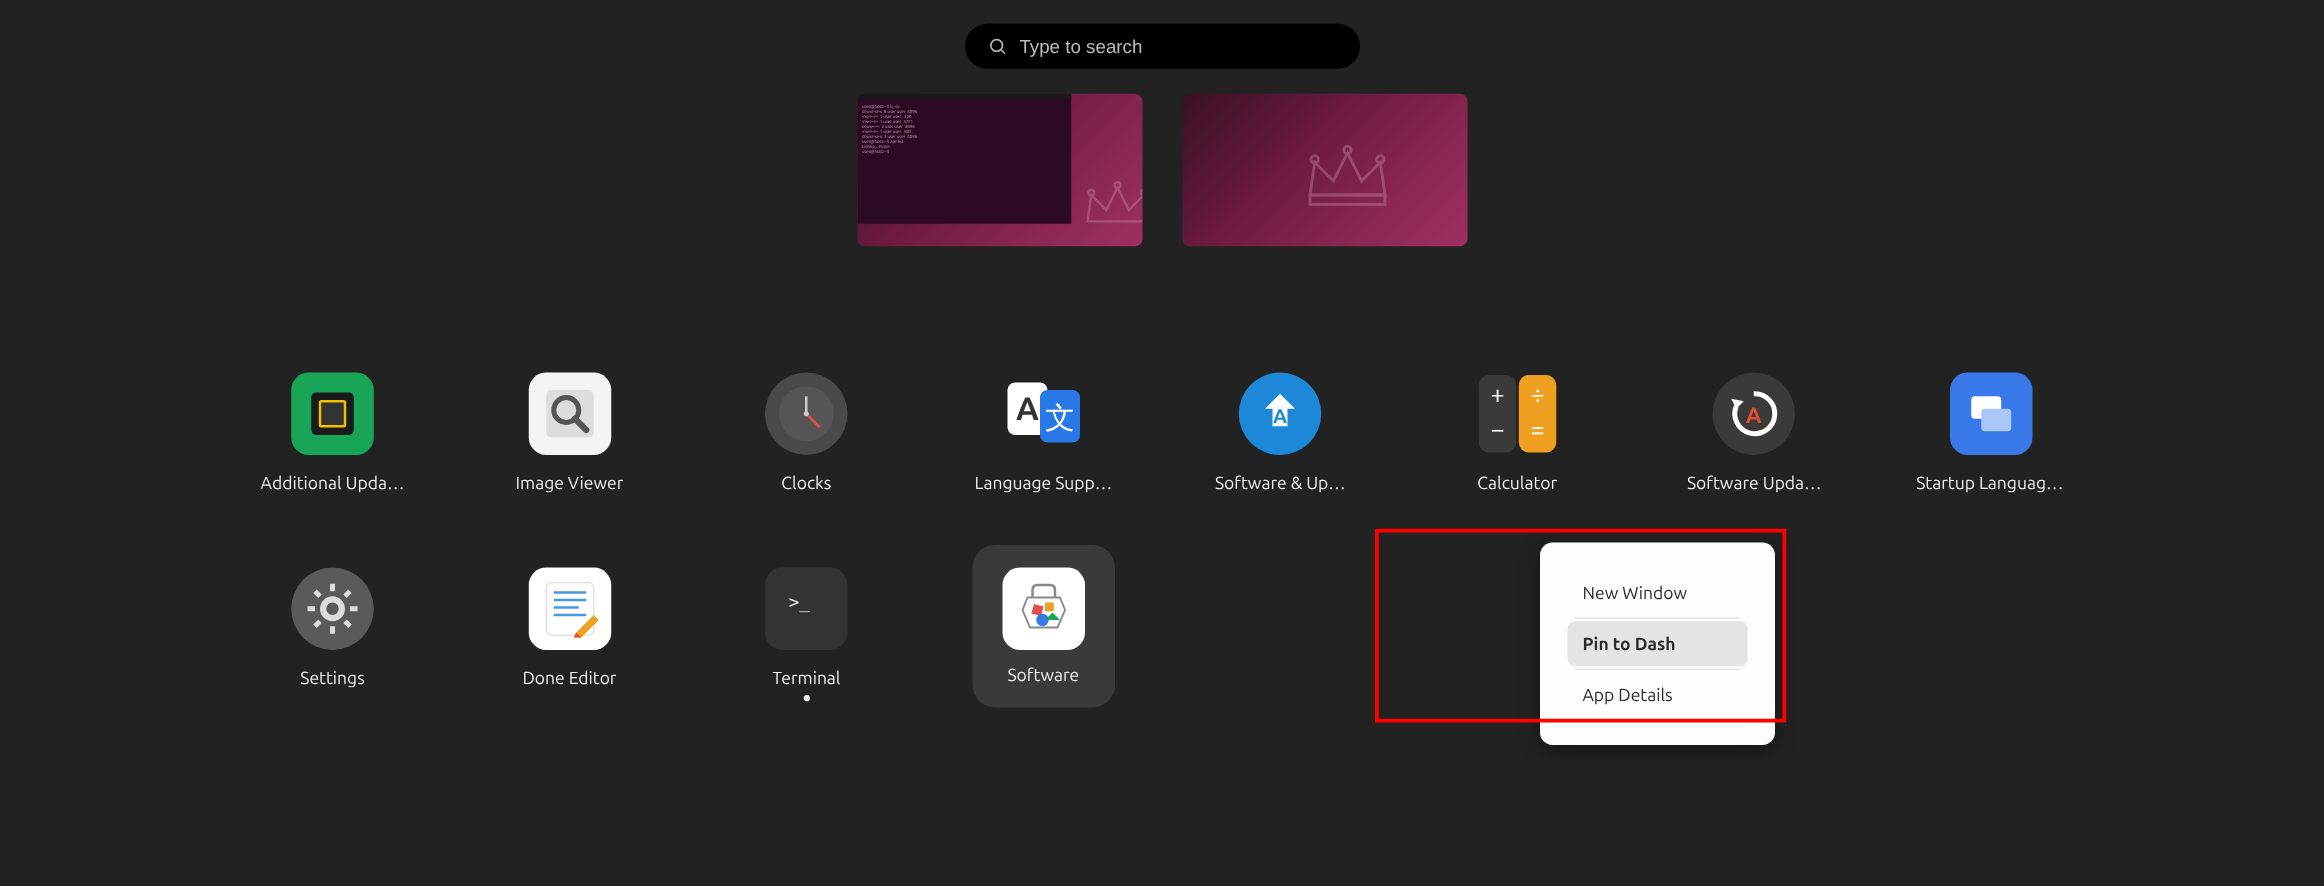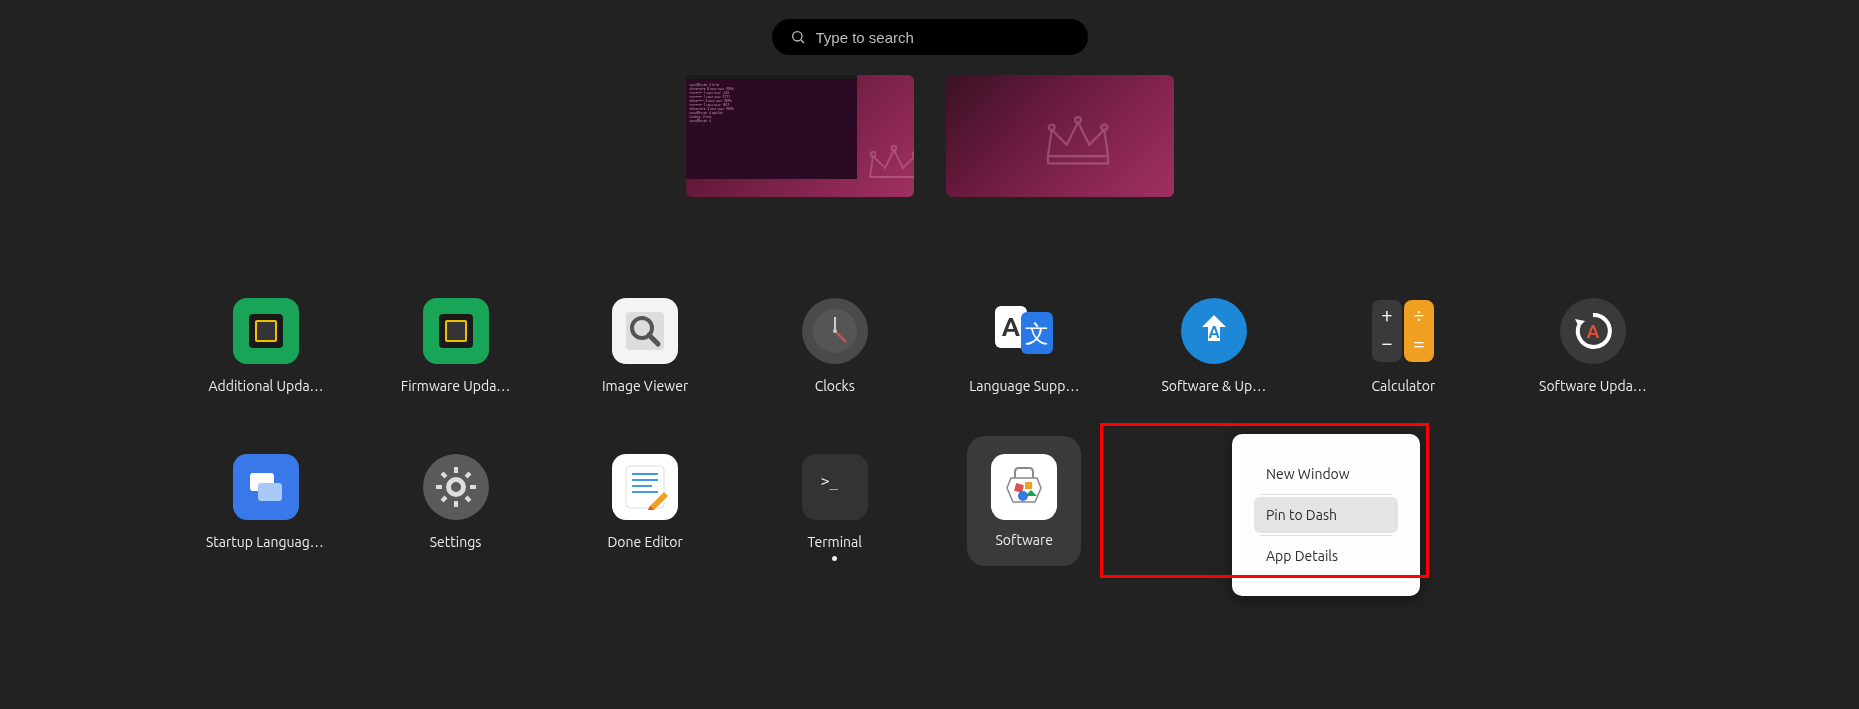--- a/index.html
+++ b/index.html
@@ -144,21 +144,21 @@
     padding: 22px;
     box-shadow: 0 4px 16px rgba(0,0,0,0.4);
     color: #2b2b2b;
     font-size: 14px;
   }
   .menu-item {
     padding: 10px 12px;
     border-radius: 6px;
     cursor: pointer;
   }
-  .menu-item.hover { background: #e4e4e4; }
+  .menu-item.hover { background: #e4e4e4; font-weight: bold; }
   .menu-sep { height: 1px; background: #e0e0e0; margin: 2px 6px; }
 
   
   .highlight-box {
     position: absolute;
     top: 423px;
     left: 1100px;
     width: 329px;
     height: 155px;
     border: 3px solid #ff0000;
@@ -214,26 +214,20 @@
 
 <div class="app-grid">
 
   <div class="app">
     <div class="app-icon" style="background:#18a558;">
       <div class="chip"></div>
     </div>
     <div class="app-label">Additional Upda…</div>
   </div>
 
-  <div class="app">
-    <div class="app-icon" style="background:#18a558;">
-      <div class="chip"></div>
-    </div>
-    <div class="app-label">Firmware Upda…</div>
-  </div>
 
   <div class="app">
     <div class="app-icon" style="background:#f4f4f4;">
       <svg width="42" height="42" viewBox="0 0 42 42">
           <rect x="2" y="2" width="38" height="38" rx="4" fill="#ddd"></rect>
           <circle cx="18" cy="18" r="10" fill="none" stroke="#555" stroke-width="4"></circle>
           <line x1="25" y1="25" x2="34" y2="34" stroke="#555" stroke-width="5" stroke-linecap="round"></line>
         </svg>
     </div>
     <div class="app-label">Image Viewer</div>

